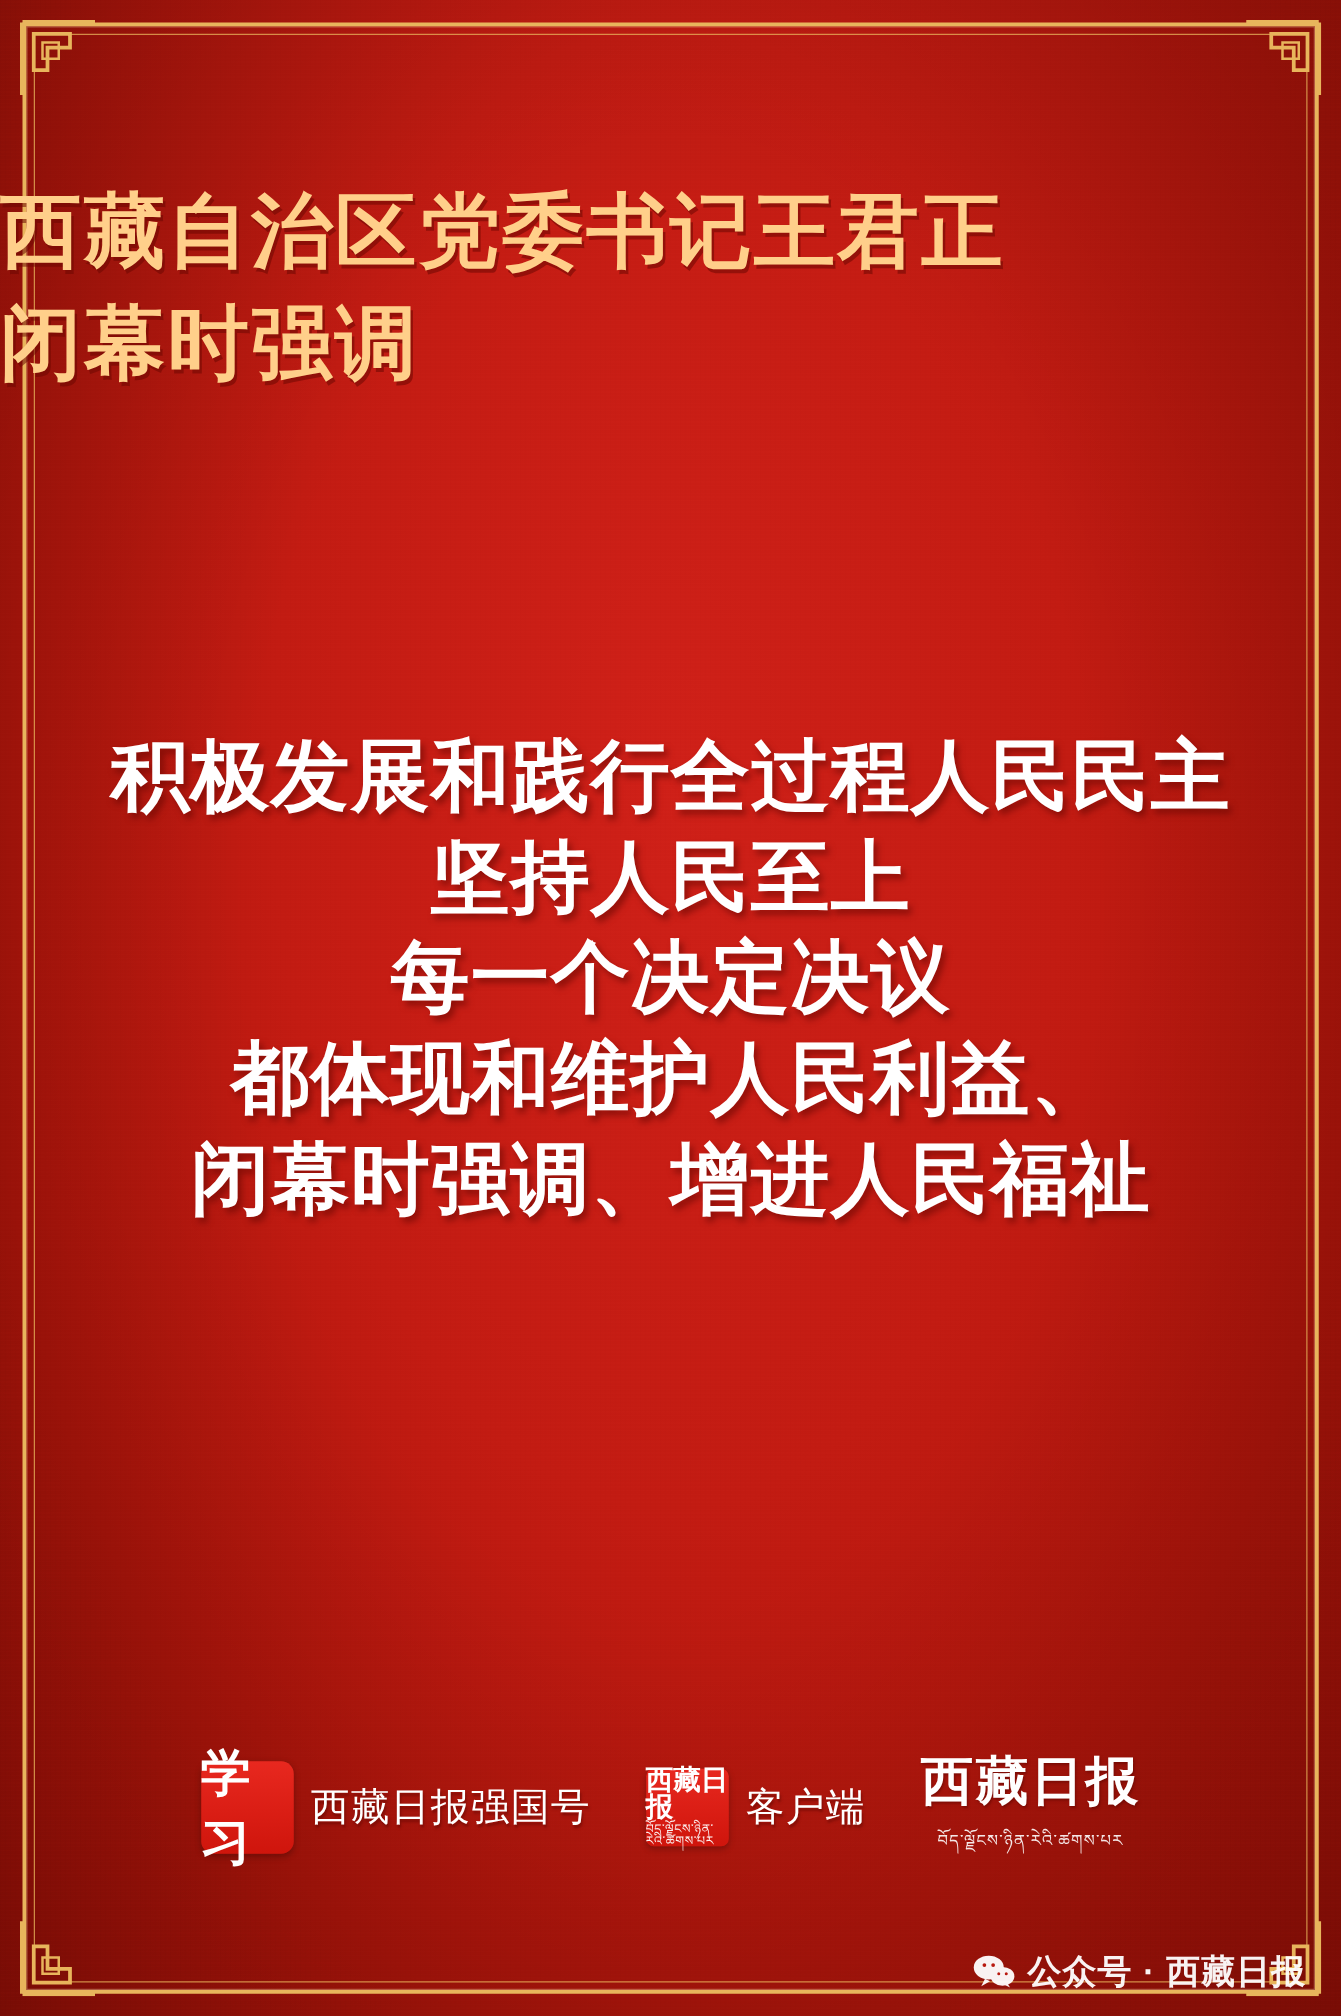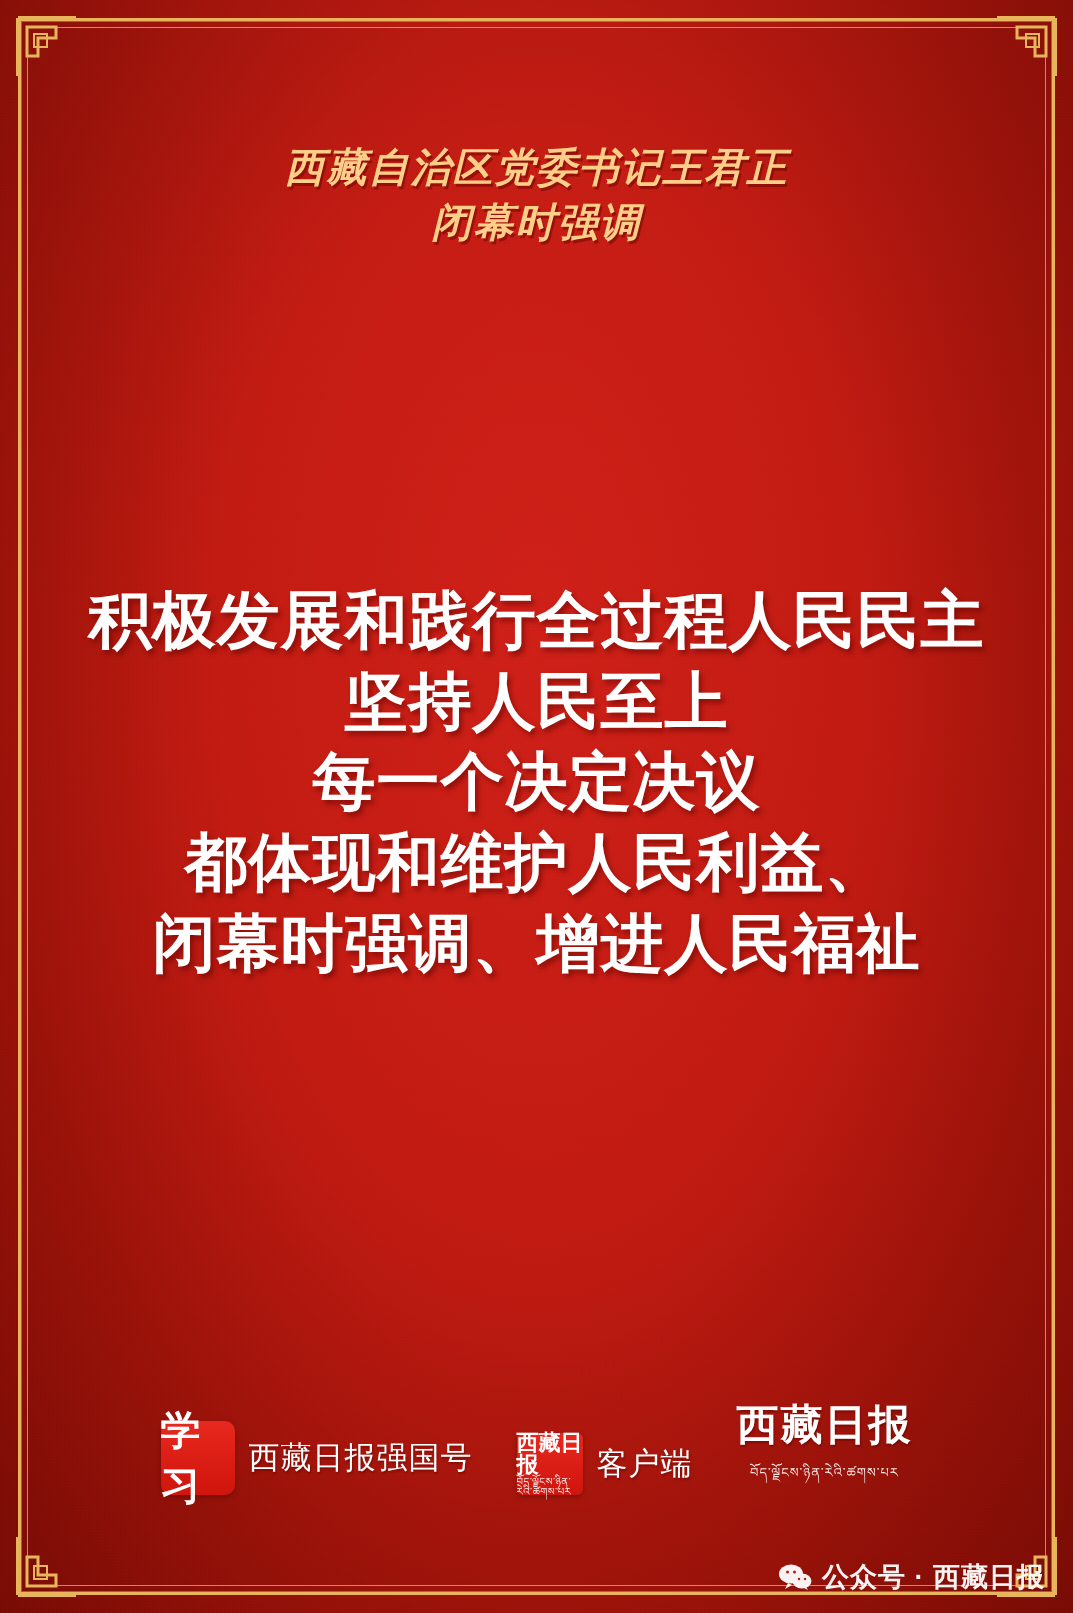--- a/index.html
+++ b/index.html
@@ -67,28 +67,26 @@
   .corner.tr { right: 16px; top: 16px; transform: scaleX(-1); }
   .corner.bl { left: 16px;  bottom: 16px; transform: scaleY(-1); }
   .corner.br { right: 16px; bottom: 16px; transform: scale(-1,-1); }
 
   
   .headline {
     position: absolute;
     top: 140px;
     left: 0;
     width: 100%;
-    text-align: center;
     color: #ffcf8a;
     font-weight: 700;
-    font-size: 40px;
+    font-size: 65px;
     line-height: 1.38;
     letter-spacing: 2px;
     text-shadow: 2px 3px 0 rgba(110,8,2,.55);
-    font-style: italic;
   }
   .headline div { white-space: nowrap; }
 
   
   .quote {
     position: absolute;
     top: 580px;
     left: 0;
     width: 100%;
     text-align: center;
@@ -102,21 +100,21 @@
   }
   .quote div { white-space: nowrap; }
 
   
   .footer {
     position: absolute;
     left: 0;
     bottom: 118px;
     width: 100%;
     display: flex;
-    align-items: flex-end;
+    align-items: center;
     justify-content: center;
     gap: 44px;
     padding: 0 90px;
     box-sizing: border-box;
   }
   .brand {
     display: flex;
     align-items: center;
     gap: 14px;
   }

